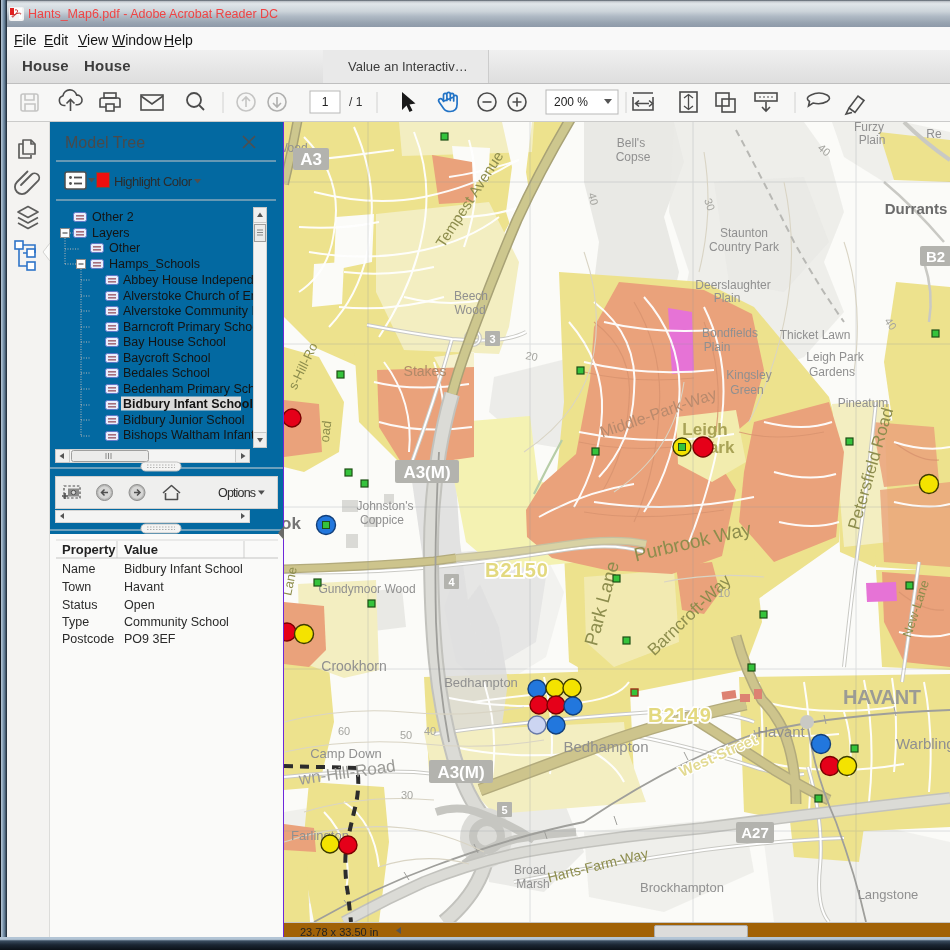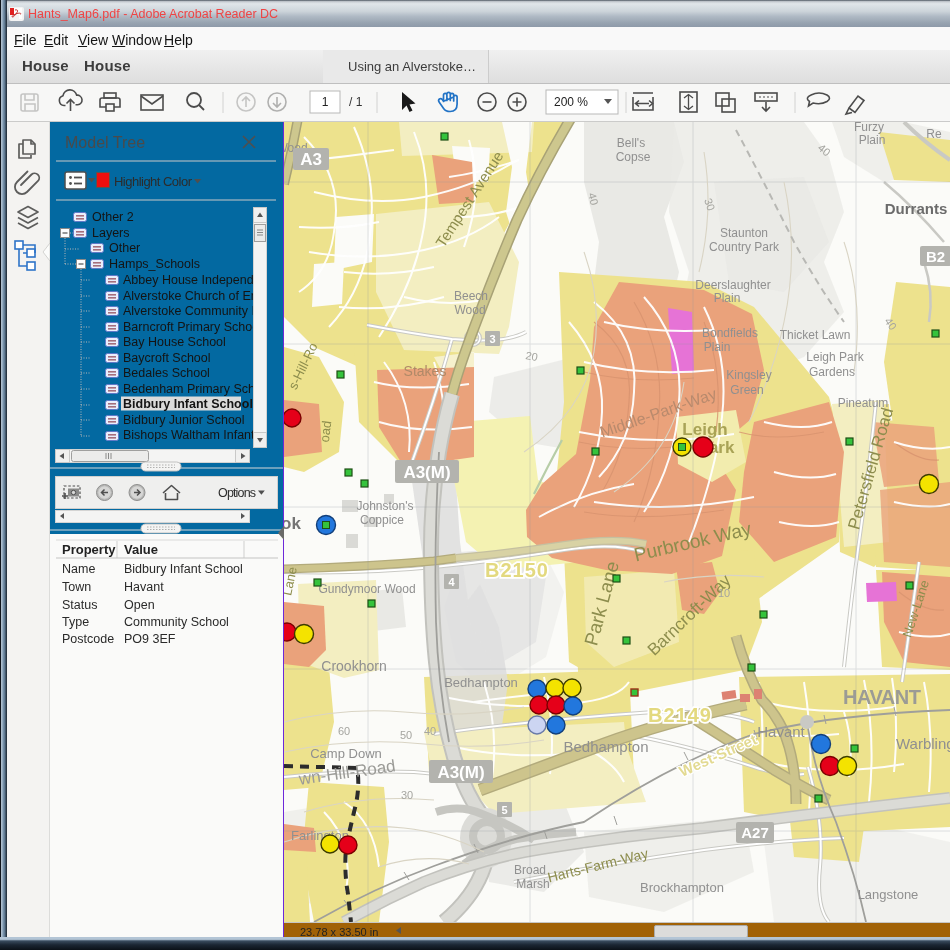--- a/index.html
+++ b/index.html
@@ -38,21 +38,21 @@
  <div class="menuitem" style="left:7px"><span>F</span>ile</div>
  <div class="menuitem" style="left:37px"><span>E</span>dit</div>
  <div class="menuitem" style="left:71px"><span>V</span>iew</div>
  <div class="menuitem" style="left:105px"><span>W</span>indow</div>
  <div class="menuitem" style="left:157px"><span>H</span>elp</div>
 </div>
 <div class="abs" id="tabbar">
  <div class="hometools" style="left:15px">House</div>
  <div class="hometools" style="left:77px">House</div>
  <div id="inactivetab">
-      <div class="t">Using an Alverstoke…</div>
+      <div class="t">Value an Interactiv…</div>
     </div>
 </div>
 <div class="abs" id="toolbar">
 <svg width="943" height="38" viewBox="0 0 943 38">
  <g fill="none" stroke="#c5c5c4" stroke-width="1.6">
   <path d="M16 10 h13 a2 2 0 0 1 2 2 v13 a2 2 0 0 1 -2 2 h-13 a2 2 0 0 1 -2 -2 v-13 a2 2 0 0 1 2 -2 z"></path>
   <path d="M18 10 v6 h9 v-6 M18 27 v-7 h10 v7"></path>
  </g>
  <g fill="none" stroke="#4c4c4c" stroke-width="1.6">
   <path d="M58.5 21.5 h-1.5 a5 5 0 0 1 -1 -9.8 a7 7 0 0 1 13.7 -0.5 a4.8 4.8 0 0 1 1 9.6 h-2.2"></path>

